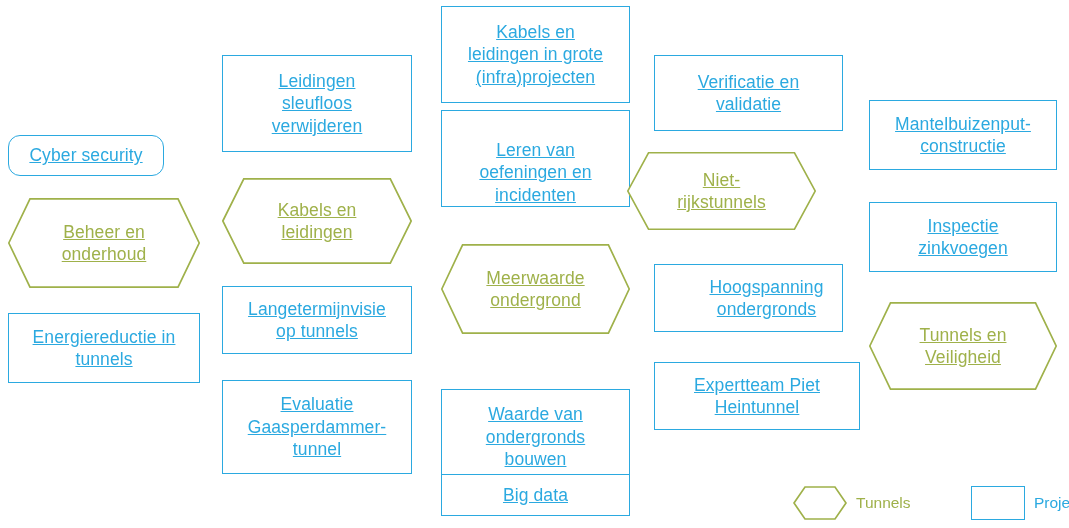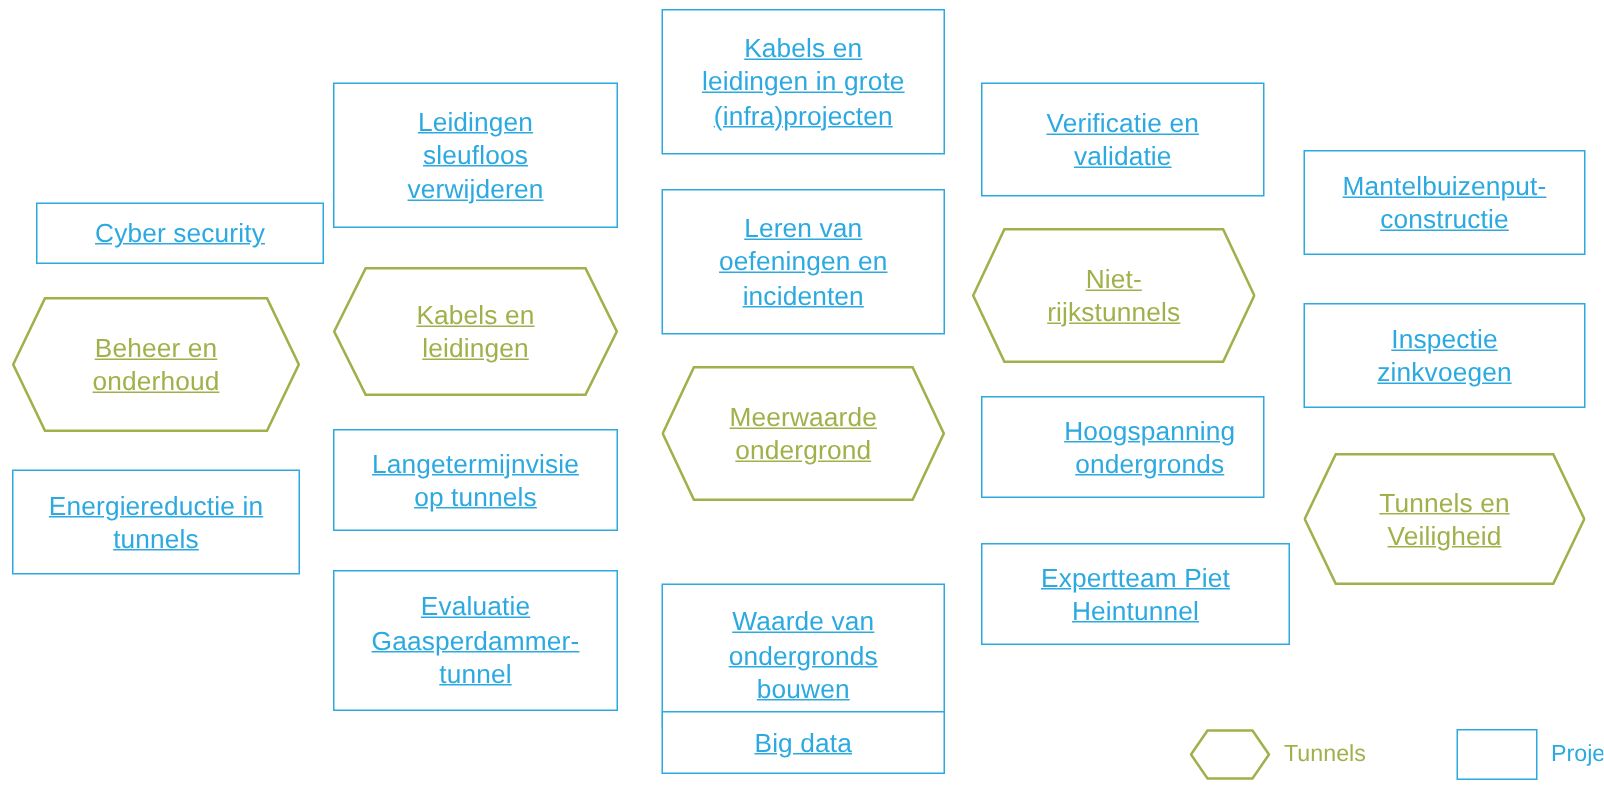--- a/index.html
+++ b/index.html
@@ -82,21 +82,21 @@
     margin-left: 9px;
     white-space: nowrap;
   }
   .legend-label.platform-text { color: #9FB14A; }
   .legend-label.project-text  { color: #2BA9E0; }
 </style>
 </head>
 <body>
 
 <div id="canvas">
-    <div class="node project" style="left: 24px; top: 135px; width: 192px; height: 41px;">
+    <div class="node project" style="left: 8px; top: 135px; width: 156px; height: 41px; border-radius: 12px;">
       <span class="label">Cyber security</span>
     </div>
     <div class="node platform" style="left: 8px; top: 198px; width: 192px; height: 90px;">
       <svg class="hexshape" viewBox="0 0 192 90" width="192" height="90" preserveAspectRatio="none" aria-hidden="true">
         <polygon points="0.8,45.0 22.0,0.8 170.0,0.8 191.2,45.0 170.0,89.2 22.0,89.2" fill="#ffffff" stroke="#9FB14A" stroke-width="1.7"></polygon>
       </svg>
       <span class="label">Beheer en
 onderhoud</span>
     </div>
     <div class="node project" style="left: 8px; top: 313px; width: 192px; height: 70px;">
@@ -122,21 +122,21 @@
     <div class="node project" style="left: 222px; top: 380px; width: 190px; height: 94px;">
       <span class="label">Evaluatie
 Gaasperdammer-
 tunnel</span>
     </div>
     <div class="node project" style="left: 441px; top: 6px; width: 189px; height: 97px;">
       <span class="label">Kabels en
 leidingen in grote
 (infra)projecten</span>
     </div>
-    <div class="node project" style="left: 441px; top: 126px; width: 189px; height: 97px;">
+    <div class="node project" style="left: 441px; top: 110px; width: 189px; height: 97px; align-items: flex-end;">
       <span class="label">Leren van
 oefeningen en
 incidenten</span>
     </div>
     <div class="node platform" style="left: 441px; top: 244px; width: 189px; height: 90px;">
       <svg class="hexshape" viewBox="0 0 189 90" width="189" height="90" preserveAspectRatio="none" aria-hidden="true">
         <polygon points="0.8,45.0 21.6,0.8 167.4,0.8 188.2,45.0 167.4,89.2 21.6,89.2" fill="#ffffff" stroke="#9FB14A" stroke-width="1.7"></polygon>
       </svg>
       <span class="label">Meerwaarde
 ondergrond</span>
@@ -146,21 +146,21 @@
 ondergronds
 bouwen</span>
     </div>
     <div class="node project" style="left: 441px; top: 474px; width: 189px; height: 42px;">
       <span class="label">Big data</span>
     </div>
     <div class="node project" style="left: 654px; top: 55px; width: 189px; height: 76px; justify-content: center;">
       <span class="label">Verificatie en
 validatie</span>
     </div>
-    <div class="node platform" style="left: 648px; top: 152px; width: 189px; height: 90px;">
+    <div class="node platform" style="left: 627px; top: 152px; width: 189px; height: 78px;">
       <svg class="hexshape" viewBox="0 0 189 90" width="189" height="90" preserveAspectRatio="none" aria-hidden="true">
         <polygon points="0.8,45.0 21.6,0.8 167.4,0.8 188.2,45.0 167.4,89.2 21.6,89.2" fill="#ffffff" stroke="#9FB14A" stroke-width="1.7"></polygon>
       </svg>
       <span class="label">Niet-
 rijkstunnels</span>
     </div>
     <div class="node project" style="left: 654px; top: 264px; width: 189px; height: 68px; padding-left: 36px;">
       <span class="label">Hoogspanning
 ondergronds</span>
     </div>

